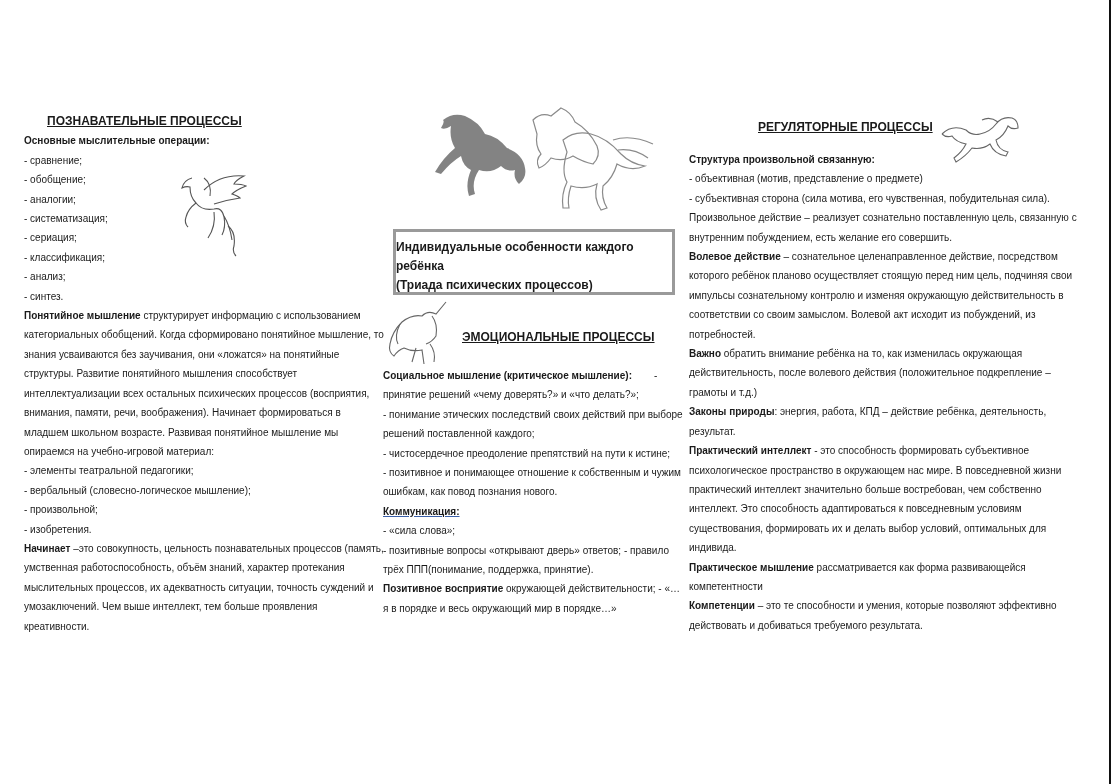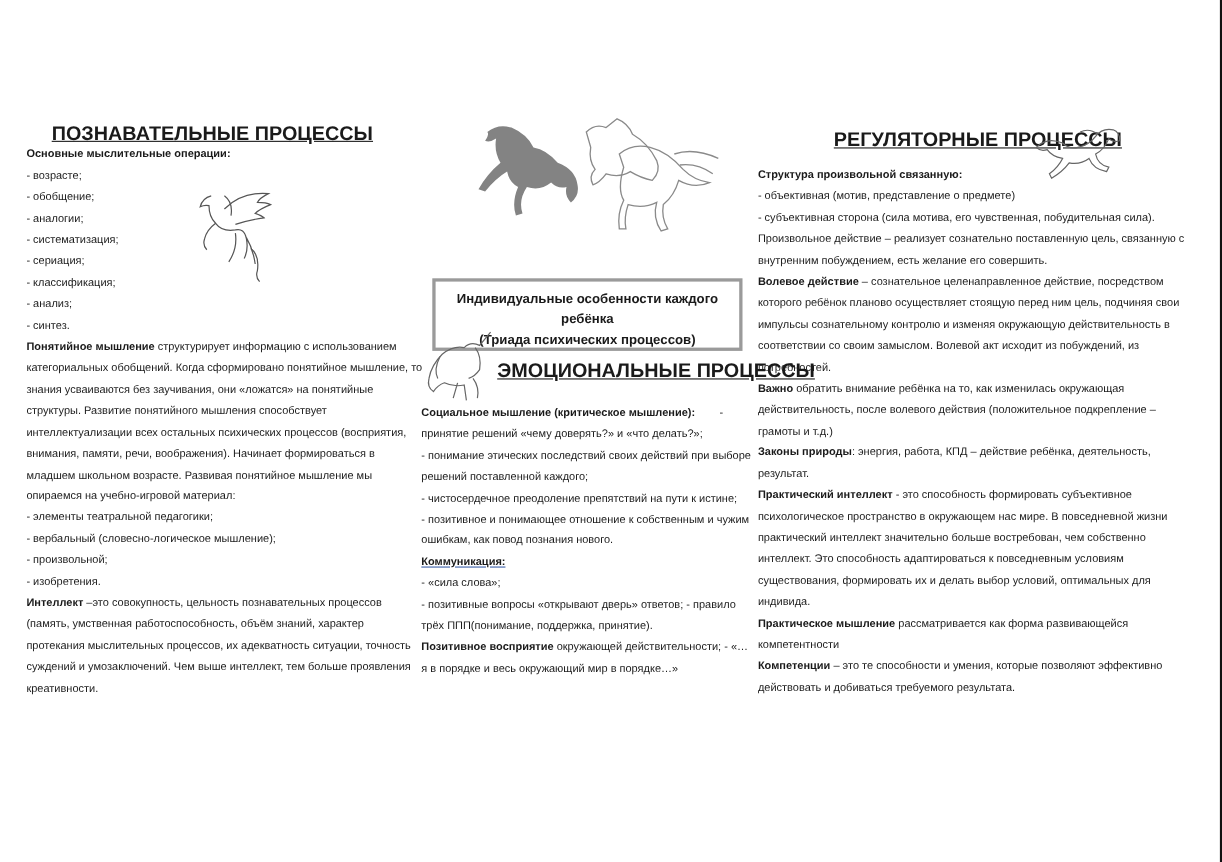--- a/index.html
+++ b/index.html
@@ -5,63 +5,62 @@
   html, body { margin:0; padding:0; }
   body {
     width:1111px; height:784px; background:#ffffff; position:relative; overflow:hidden;
     font-family:"Liberation Sans", "DejaVu Sans", sans-serif; color:#1a1a1a;
   }
   .edge-line { position:absolute; right:0; top:0; width:2px; height:784px; background:#111; }
   .col { position:absolute; font-size:10px; line-height:19.4px; }
   .col p { margin:0; }
   .col .b { font-weight:bold; }
   .heading {
-    font-weight:bold; text-decoration:underline; font-size:18px; line-height:19.4px;
+    font-weight:bold; text-decoration:underline; font-size:12px; line-height:19.4px;
   }
   #col-left { left:24px; top:112px; width:360px; }
   #col-mid { left:383px; top:366px; width:300px; }
   #col-right { left:689px; top:150px; width:390px; }
   .h-left { position:absolute; left:47px; top:112px; }
-  .h-mid { position:absolute; left:452px; top:328px; }
+  .h-mid { position:absolute; left:462px; top:328px; }
   .h-right { position:absolute; left:758px; top:118px; }
   .comm { font-weight:bold; text-decoration:underline; text-decoration-color:#3a5fa8; }
   .indent-gap { display:inline-block; width:22px; }
   .title-box {
     position:absolute; left:393px; top:229px; width:282px; height:66px;
     border:3px solid #9a9a9a; background:#fff; box-sizing:border-box;
-    text-align:center; font-weight:bold; font-size:12px; line-height:19px;
+    font-weight:bold; font-size:12px; line-height:19px;
     padding-top:6px;
-    margin-top:24px;
   }
   .illus { position:absolute; }
   svg { display:block; }
 </style>
 </head>
 <body>
 
 <div class="edge-line"></div>
 
 <div class="heading h-left">ПОЗНАВАТЕЛЬНЫЕ ПРОЦЕССЫ</div>
 <div class="col" id="col-left">
   <p style="visibility:hidden">.</p>
   <p class="b">Основные мыслительные операции:</p>
-  <p>- возрасте;</p>
+  <p>- сравнение;</p>
   <p>- обобщение;</p>
   <p>- аналогии;</p>
   <p>- систематизация;</p>
   <p>- сериация;</p>
   <p>- классификация;</p>
   <p>- анализ;</p>
   <p>- синтез.</p>
   <p><span class="b">Понятийное мышление</span><span> структурирует информацию с использованием категориальных обобщений. Когда сформировано понятийное мышление, то знания усваиваются без заучивания, они «ложатся» на понятийные структуры. Развитие понятийного мышления способствует интеллектуализации всех остальных психических процессов (восприятия, внимания, памяти, речи, воображения). Начинает формироваться в младшем школьном возрасте. Развивая понятийное мышление мы опираемся на учебно-игровой материал:</span></p>
   <p>- элементы театральной педагогики;</p>
   <p>- вербальный (словесно-логическое мышление);</p>
   <p>- произвольной;</p>
   <p>- изобретения.</p>
-  <p><span class="b">Интеллект</span><span> –это совокупность, цельность познавательных процессов (память, умственная работоспособность, объём знаний, характер протекания мыслительных процессов, их адекватность ситуации, точность суждений и умозаключений. Чем выше интеллект, тем больше проявления креативности.</span></p>
+  <p><span class="b">Начинает</span><span> –это совокупность, цельность познавательных процессов (память, умственная работоспособность, объём знаний, характер протекания мыслительных процессов, их адекватность ситуации, точность суждений и умозаключений. Чем выше интеллект, тем больше проявления креативности.</span></p>
 </div>
 
 <div class="illus" style="left:170px;top:168px;width:80px;height:90px;">
   <svg width="80" height="90" viewBox="0 0 80 90" fill="none" stroke="#555" stroke-width="1.1">
     <path d="M22 10 q-8 2 -10 10 q4 -2 8 -1 q0 10 6 16 q-8 6 -10 14 q-2 6 2 10 M26 35 q6 8 18 6 q8 -2 10 8 q2 10 -2 18 M44 44 q2 14 -6 26 M54 48 q6 10 8 24 M34 10 q8 6 6 18"></path>
     <path d="M34 22 q16 -16 40 -14 q-8 4 -10 8 q8 0 12 2 q-10 4 -14 8 q6 2 8 4 q-14 2 -26 6"></path>
     <path d="M58 58 q8 6 6 20 q-2 6 2 10"></path>
   </svg>
 </div>
 

